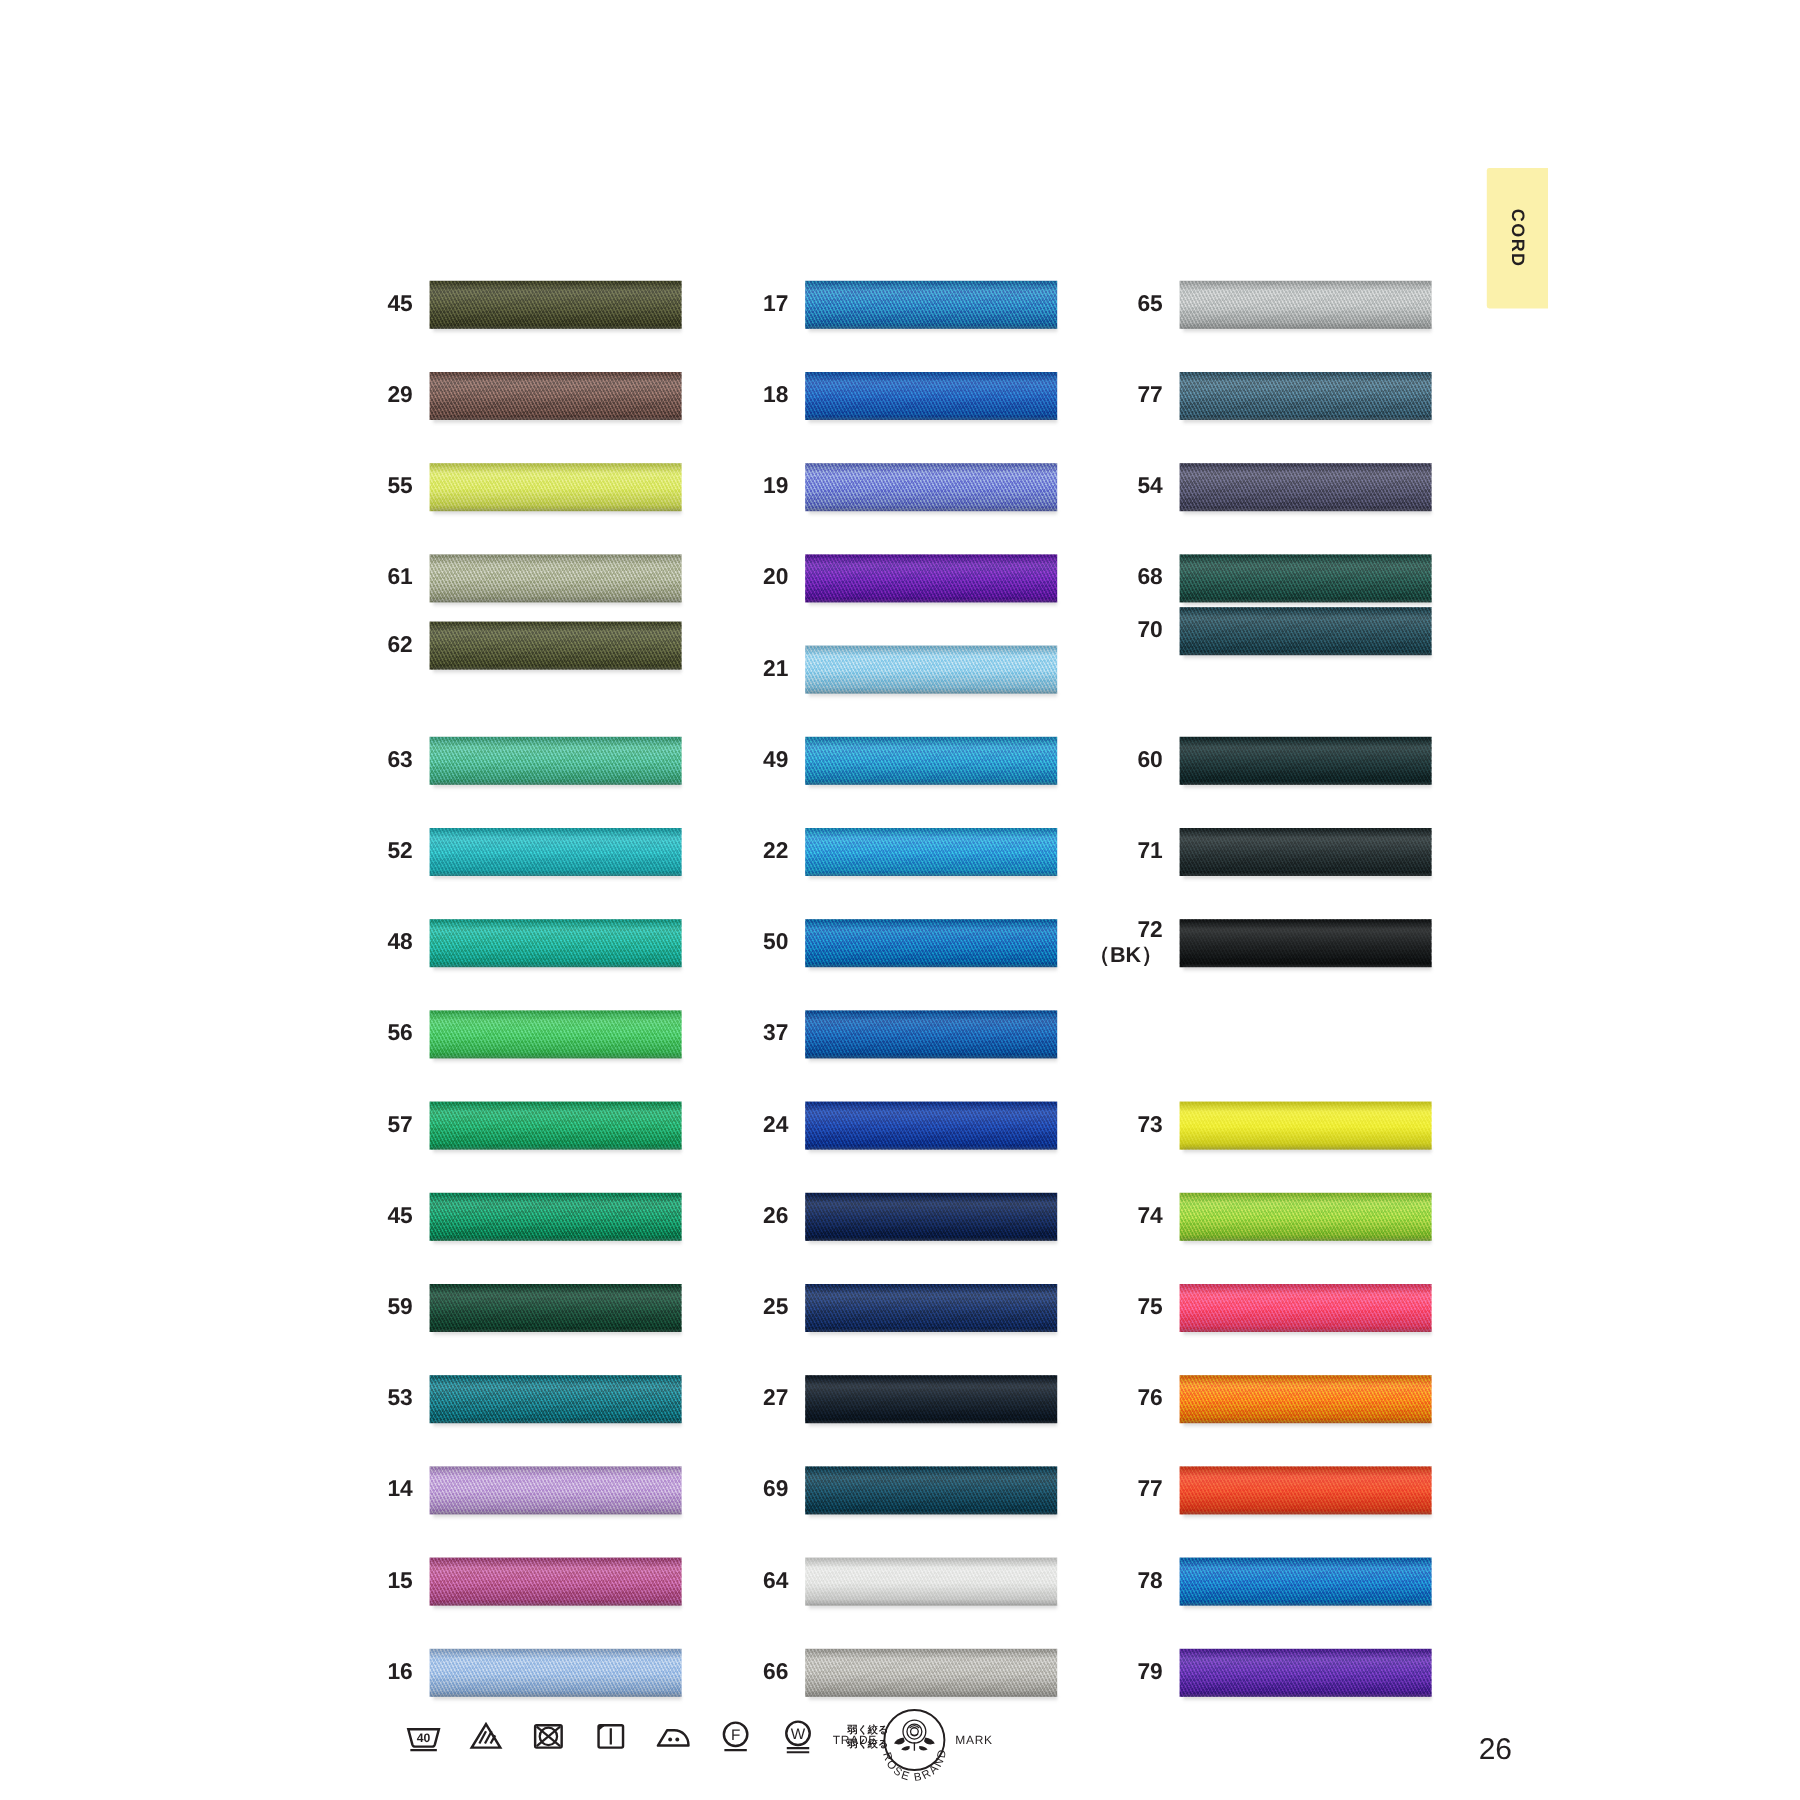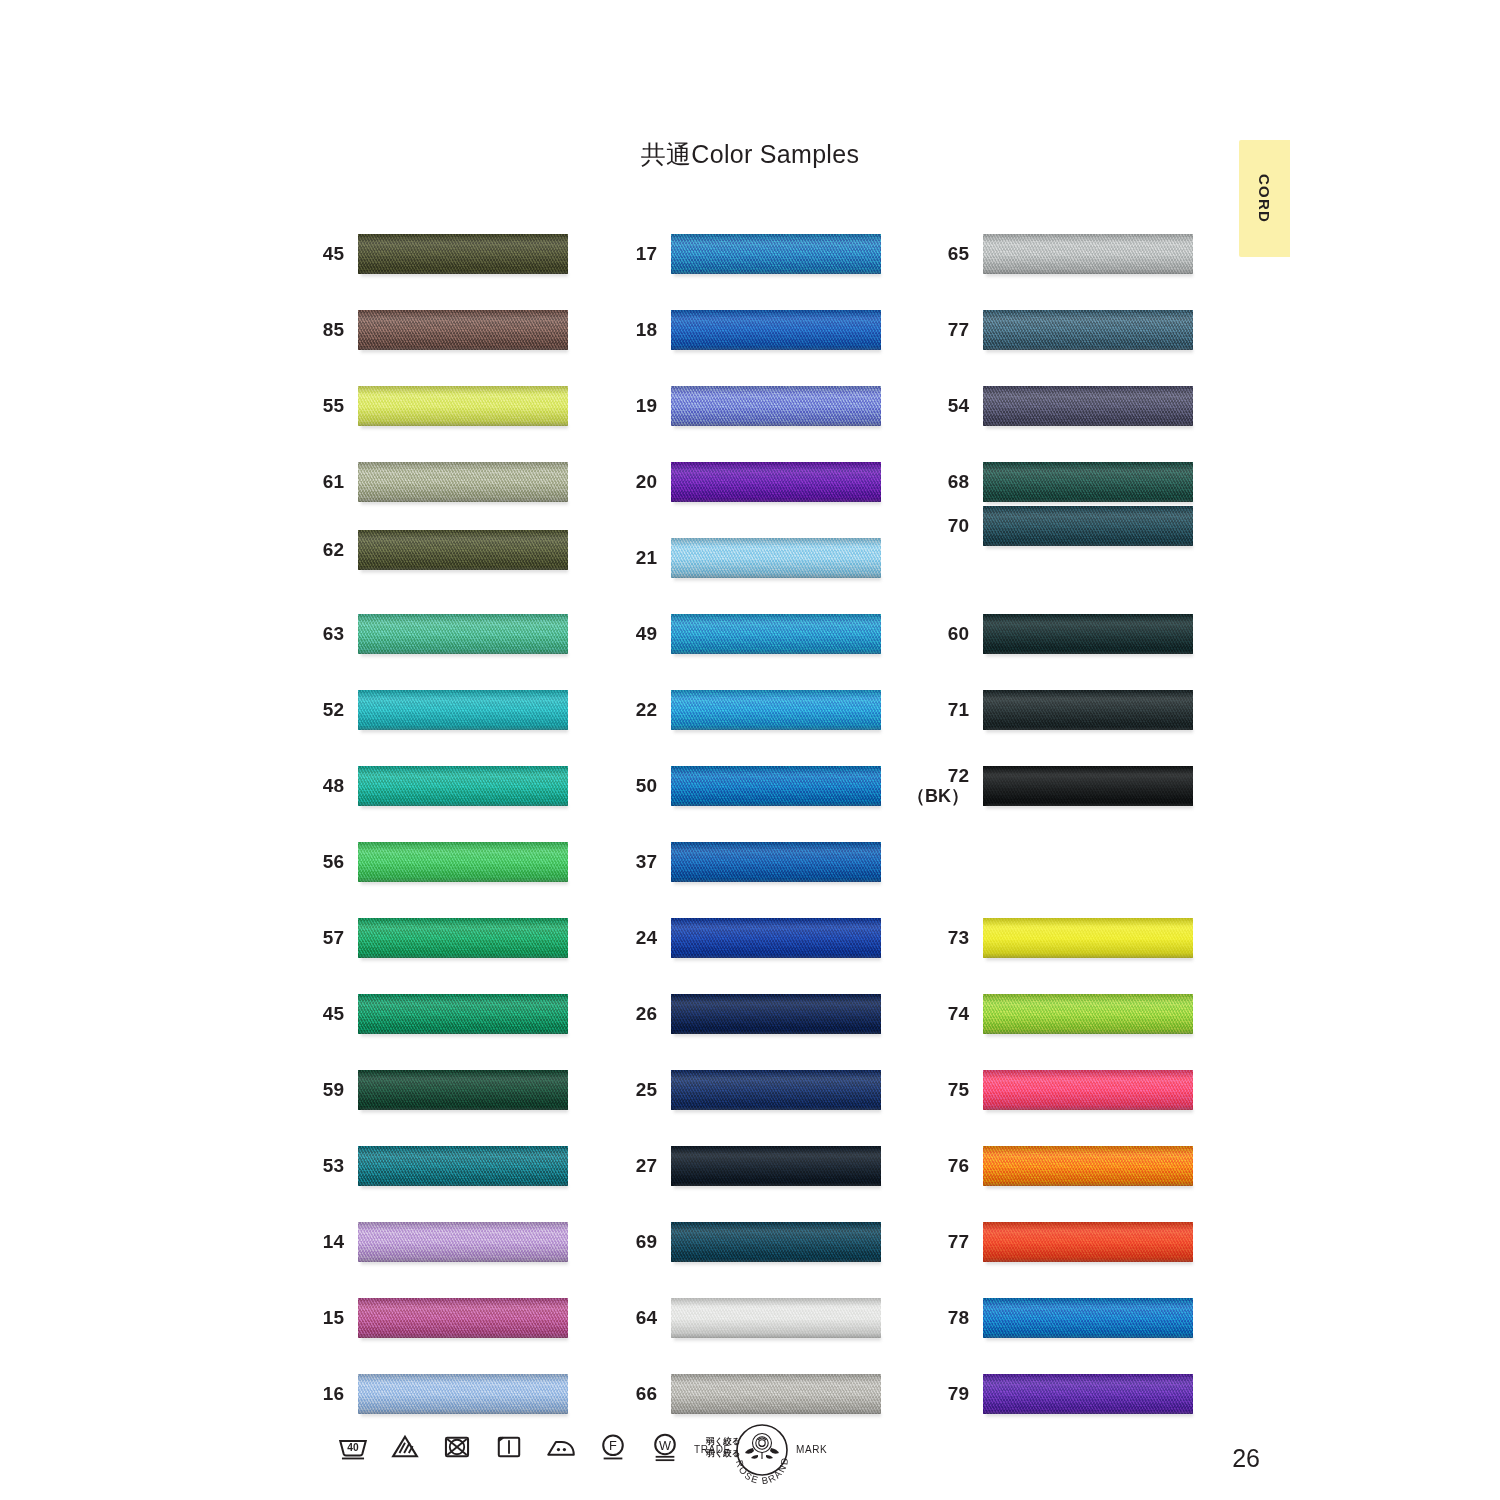--- a/index.html
+++ b/index.html
@@ -192,39 +192,38 @@
     text-align: right;
     font-size: 25px;
     color: #231f20;
   }
 </style>
 </head>
 <body>
 
 <div id="page">
 
-  <div id="page-title">共通Color Samples</div>
 
   <div id="cord-tab">
     <div id="cord-tab-label">CORD</div>
   </div>
 
   <div class="column" id="col-left">
       <div class="swatch-row" style="top: 228px;">
         <div class="swatch-label">
           <div>45</div>
         </div>
         <div class="swatch">
           <div class="swatch-body" style="background: rgb(71, 74, 44);"></div>
           <div class="swatch-shadow"></div>
         </div>
       </div>
       <div class="swatch-row" style="top: 304px;">
         <div class="swatch-label">
-          <div>85</div>
+          <div>29</div>
         </div>
         <div class="swatch">
           <div class="swatch-body" style="background: rgb(110, 81, 73);"></div>
           <div class="swatch-shadow"></div>
         </div>
       </div>
       <div class="swatch-row" style="top: 380px;">
         <div class="swatch-label">
           <div>55</div>
         </div>
@@ -235,21 +234,21 @@
       </div>
       <div class="swatch-row" style="top: 456px;">
         <div class="swatch-label">
           <div>61</div>
         </div>
         <div class="swatch">
           <div class="swatch-body" style="background: rgb(168, 174, 145);"></div>
           <div class="swatch-shadow"></div>
         </div>
       </div>
-      <div class="swatch-row" style="top: 524px;">
+      <div class="swatch-row" style="top: 512px;">
         <div class="swatch-label">
           <div>62</div>
         </div>
         <div class="swatch">
           <div class="swatch-body" style="background: rgb(76, 81, 48);"></div>
           <div class="swatch-shadow"></div>
         </div>
       </div>
       <div class="swatch-row" style="top: 608px;">
         <div class="swatch-label">

